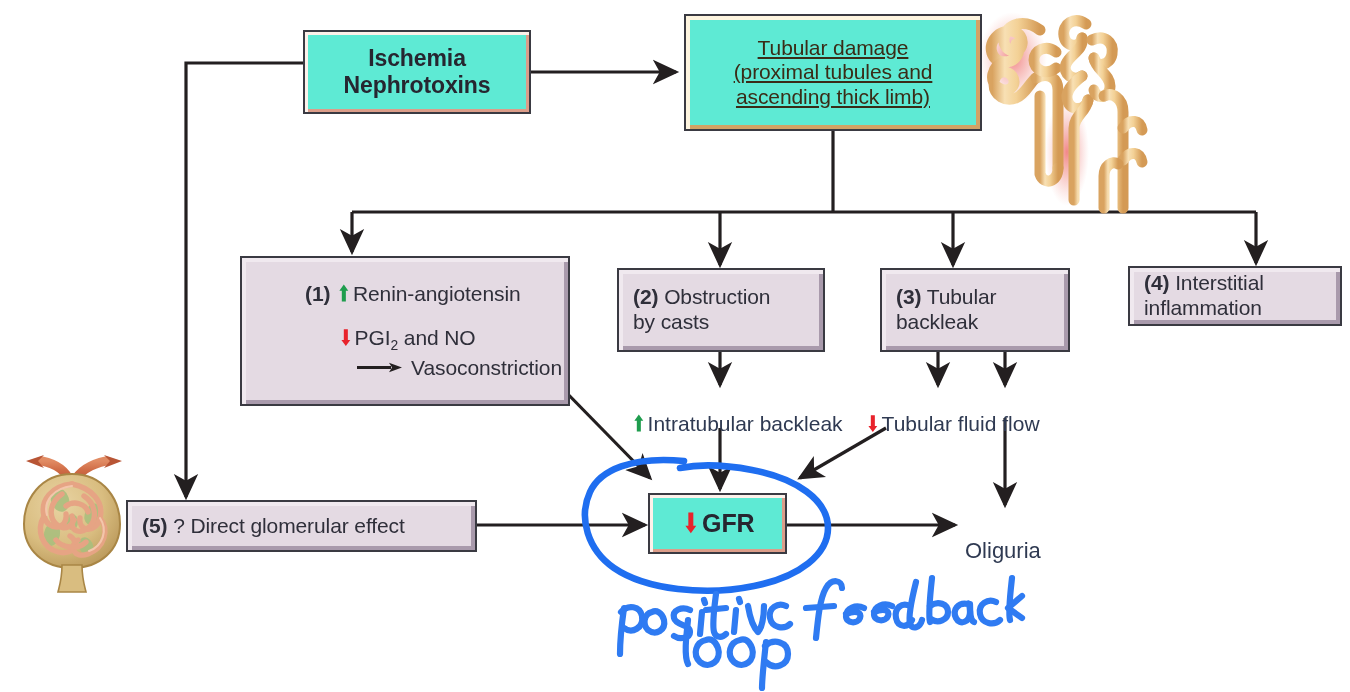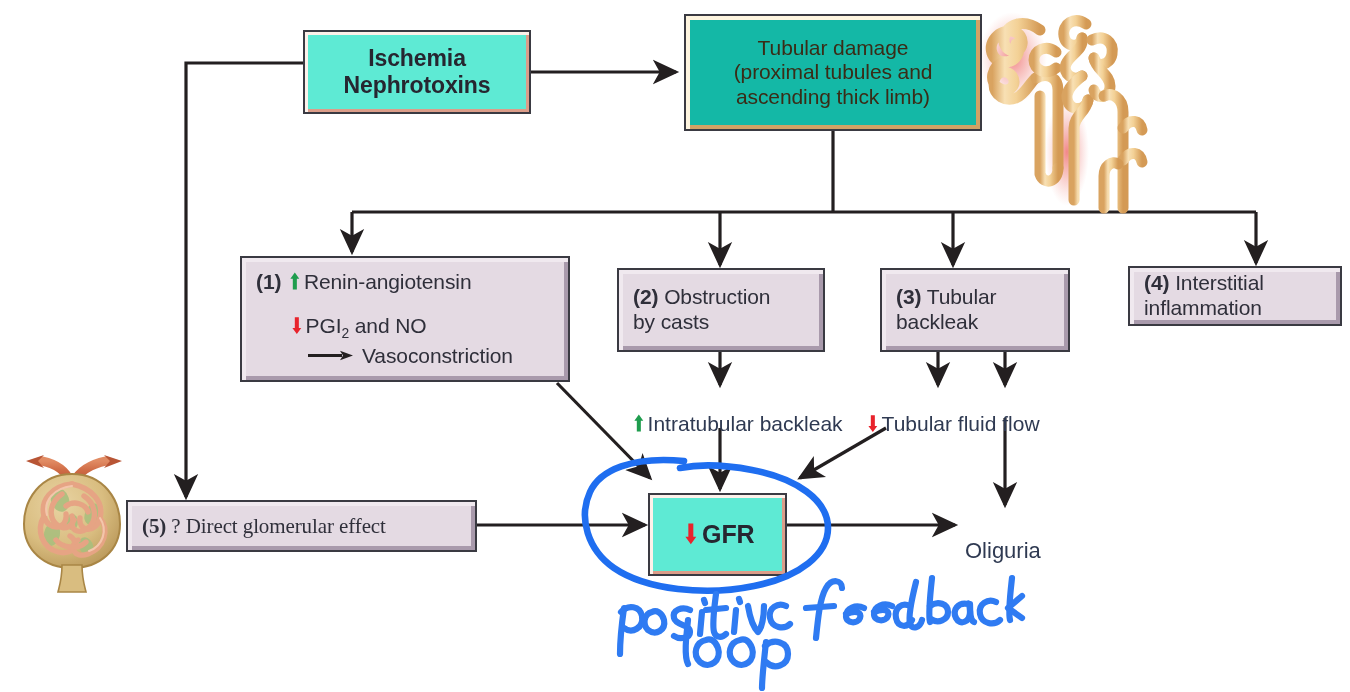--- a/index.html
+++ b/index.html
@@ -54,27 +54,28 @@
   
   .pink {
     background: #5eead4;
     color: #262630;
     box-shadow:
       inset 9px 9px 0 -6px #fdf1ea,
       inset -9px -9px 0 -6px #dc9d89,
       inset 0 0 0 1px #f6d9cc;
   }
   .tan {
-    background: #14b8a6;
+    background: #5eead4;
     color: #3a2c17;
     font-weight: 400;
     box-shadow:
       inset 11px 11px 0 -7px #fdf4df,
       inset -11px -11px 0 -7px #d2a265,
       inset 0 0 0 1px #f3dcb4;
+    text-decoration: underline;
   }
   .purple {
     background: #e4dae3;
     color: #2f2f3a;
     font-weight: 400;
     box-shadow:
       inset 10px 10px 0 -6px #f0e9ef,
       inset -10px -10px 0 -6px #a99aac,
       inset 0 0 0 1px #ded2dd;
   }
@@ -253,22 +254,22 @@
     <span class="inner">Ischemia
 Nephrotoxins</span>
   </div>
 
   <div class="node tan" style="left:684px; top:14px; width:298px; height:117px; font-size:21px;">
     <span class="inner">Tubular damage
 (proximal tubules and
 ascending thick limb)</span>
   </div>
 
-  <div class="node purple" style="left:240px; top:256px; width:330px; height:126px; font-size:21px;
-              justify-content:flex-start; text-align:left;">
+  <div class="node purple" style="left:240px; top:256px; width:330px; height:150px; font-size:21px;
+              justify-content:flex-end; text-align:left;">
     <span class="inner" style="padding-left:14px; white-space:normal;">
       <span style="display:block; white-space:nowrap;">
         <span class="boxnum">(1)</span><span style="display:inline-block;width:5px;"></span><span class="up-arrow">⬆</span><span>Renin-angiotensin</span>
       </span>
       <span style="display:block; white-space:nowrap; padding-left:32px;margin-top:20px;">
         <span class="dn-arrow">⬇</span><span>PGI</span><sub>2</sub><span> and NO</span>
       </span>
       <span style="display:block; white-space:nowrap; padding-left:52px;">
         <span style="display:inline-block; vertical-align:2px; margin-right:8px;">
           <svg width="46" height="11" viewBox="0 0 46 11">
@@ -292,25 +293,25 @@
 backleak</span></span>
   </div>
 
   <div class="node purple" style="left:1128px; top:266px; width:214px; height:60px; font-size:21px;
               justify-content:flex-start; text-align:left;">
     <span class="inner" style="padding-left:14px;"><span class="boxnum">(4)</span> <span>Interstitial
 inflammation</span></span>
   </div>
 
   <div class="node purple" style="left:126px; top:500px; width:351px; height:52px; font-size:21px;
-              justify-content:flex-start; text-align:left;font-family:Liberation Serif, serif;">
+              justify-content:flex-start; text-align:left;">
     <span class="inner" style="padding-left:14px; white-space:nowrap;"><span class="boxnum">(5)</span> <span>? Direct glomerular effect</span></span>
   </div>
 
-  <div class="node pink" style="left:648px; top:493px; width:139px; height:83px; font-size:25px;">
+  <div class="node pink" style="left:648px; top:493px; width:139px; height:61px; font-size:25px;">
     <span class="inner" style="white-space:nowrap;"><span class="dn-arrow" style="font-size:26px;">⬇</span><span>GFR</span></span>
   </div>
 
   <div class="plain" style="left:630px; top:388px; width:180px; font-size:21px;">
     <span style="white-space:nowrap;"><span class="up-arrow">⬆</span><span>Intratubular
 backleak</span></span>
   </div>
 
   <div class="plain" style="left:864px; top:388px; width:240px; font-size:21px; text-align:left;">
     <span style="white-space:nowrap;"><span class="dn-arrow">⬇</span><span>Tubular fluid flow</span></span>

